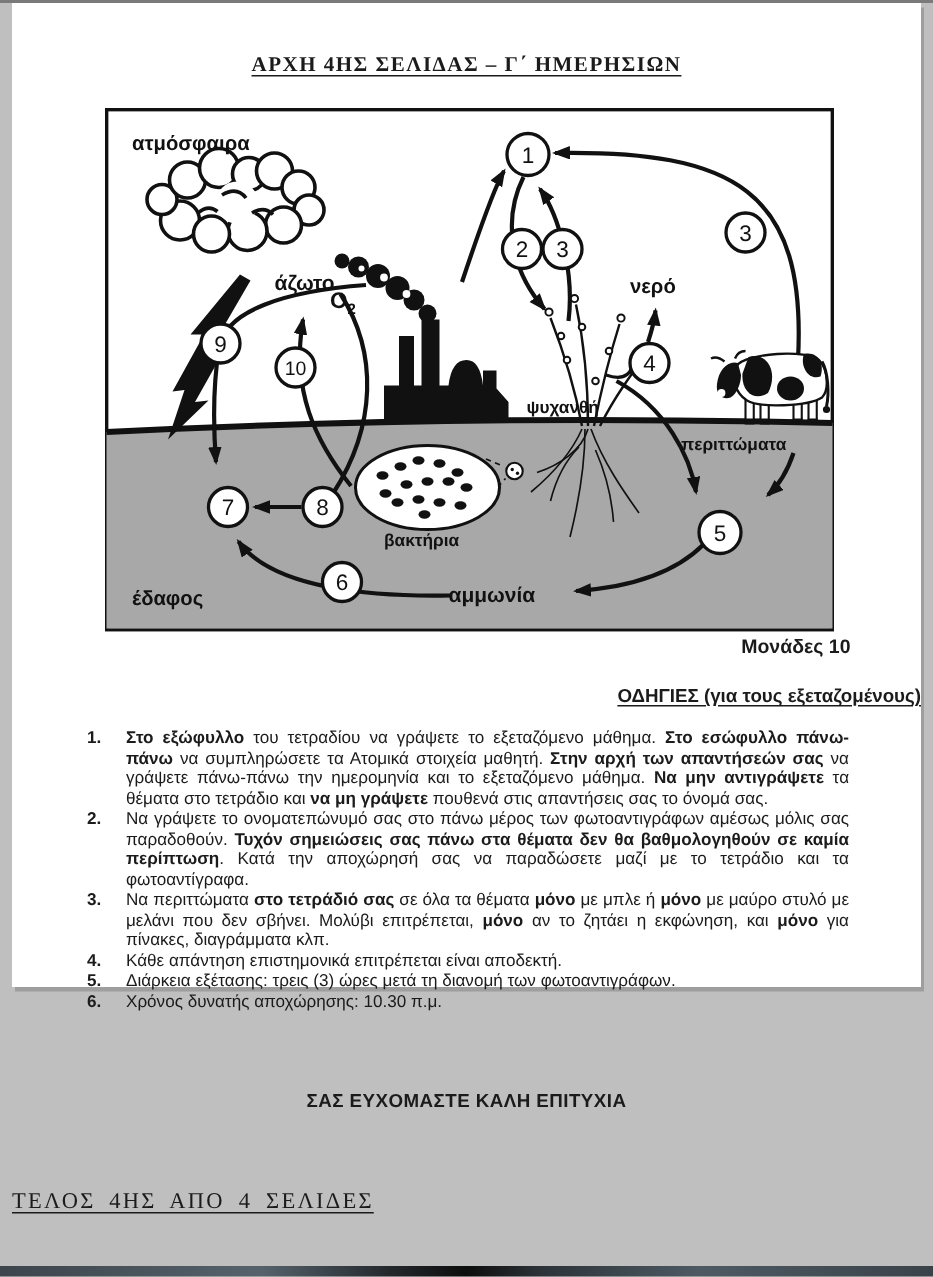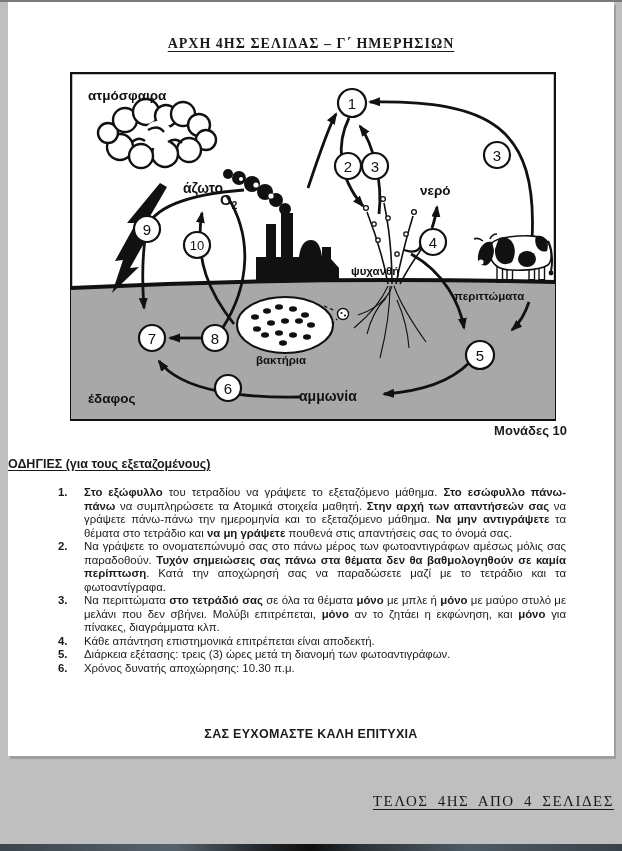--- a/index.html
+++ b/index.html
@@ -4,61 +4,61 @@
 <style>
   html,body{margin:0;padding:0;}
   body{
     width:622px;height:851px;position:relative;overflow:hidden;
     background:#bfbfbf;
     font-family:"Liberation Sans",sans-serif;
     color:#1b1b1b;
   }
   .top-edge{position:absolute;left:0;top:0;width:622px;height:2px;background:#7a7a7a;}
   .page{
-    position:absolute;left:8px;top:2px;width:606px;height:754px;
+    position:absolute;left:8px;top:2px;width:606px;height:656px;
     background:#ffffff;
     box-shadow:2px 3px 0 #9e9e9e;
   }
   .bottom-bar{
     position:absolute;left:0;top:844px;width:622px;height:7px;
     background:linear-gradient(90deg,#3c444c 0%,#55626c 28%,#23272b 42%,#0d0d0d 50%,#2c3338 58%,#4d5a64 75%,#3a4249 100%);
   }
   .header-title{
     position:absolute;left:0;top:34px;width:606px;text-align:center;
     font-family:"Liberation Serif",serif;font-size:14px;font-weight:700;
     letter-spacing:1px;text-decoration:underline;text-underline-offset:3px;
   }
   .diagram{
     position:absolute;left:62px;top:70px;width:486px;height:349px;
   }
   .points-label{
     position:absolute;top:421px;right:47px;
     font-size:13px;font-weight:700;
   }
   .instr-title{
-    position:absolute;left:0;top:455px;width:606px;text-align:left;
+    position:absolute;left:0;top:455px;width:606px;text-align:right;
     font-size:12.5px;font-weight:700;text-decoration:underline;text-underline-offset:2px;
   }
   .instr-list{
     position:absolute;left:50px;top:484px;width:508px;
     font-size:11.4px;line-height:13.5px;
   }
   .instr-item{display:flex;}
   .instr-num{width:26px;flex:0 0 26px;font-weight:700;}
   .instr-text{flex:1;text-align:justify;}
   .good-luck{
     position:absolute;left:0;top:725px;width:606px;text-align:center;
     font-size:12.5px;font-weight:700;letter-spacing:.3px;
   }
   .end-message{
     position:absolute;left:0;top:753px;width:606px;text-align:center;
     font-size:12.5px;font-weight:700;letter-spacing:.3px;
   }
   .footer-title{
-    position:absolute;left:0;top:791px;width:606px;text-align:right;
+    position:absolute;left:0;top:791px;width:606px;text-align:left;
     font-family:"Liberation Serif",serif;font-size:15px;font-weight:400;
     letter-spacing:1.5px;word-spacing:4px;
     text-decoration:underline;text-underline-offset:3px;
   }
   svg text{font-family:"Liberation Sans",sans-serif;font-weight:700;fill:#111;}
   svg .node-num{font-weight:400;}
 </style>
 </head>
 <body>
 

